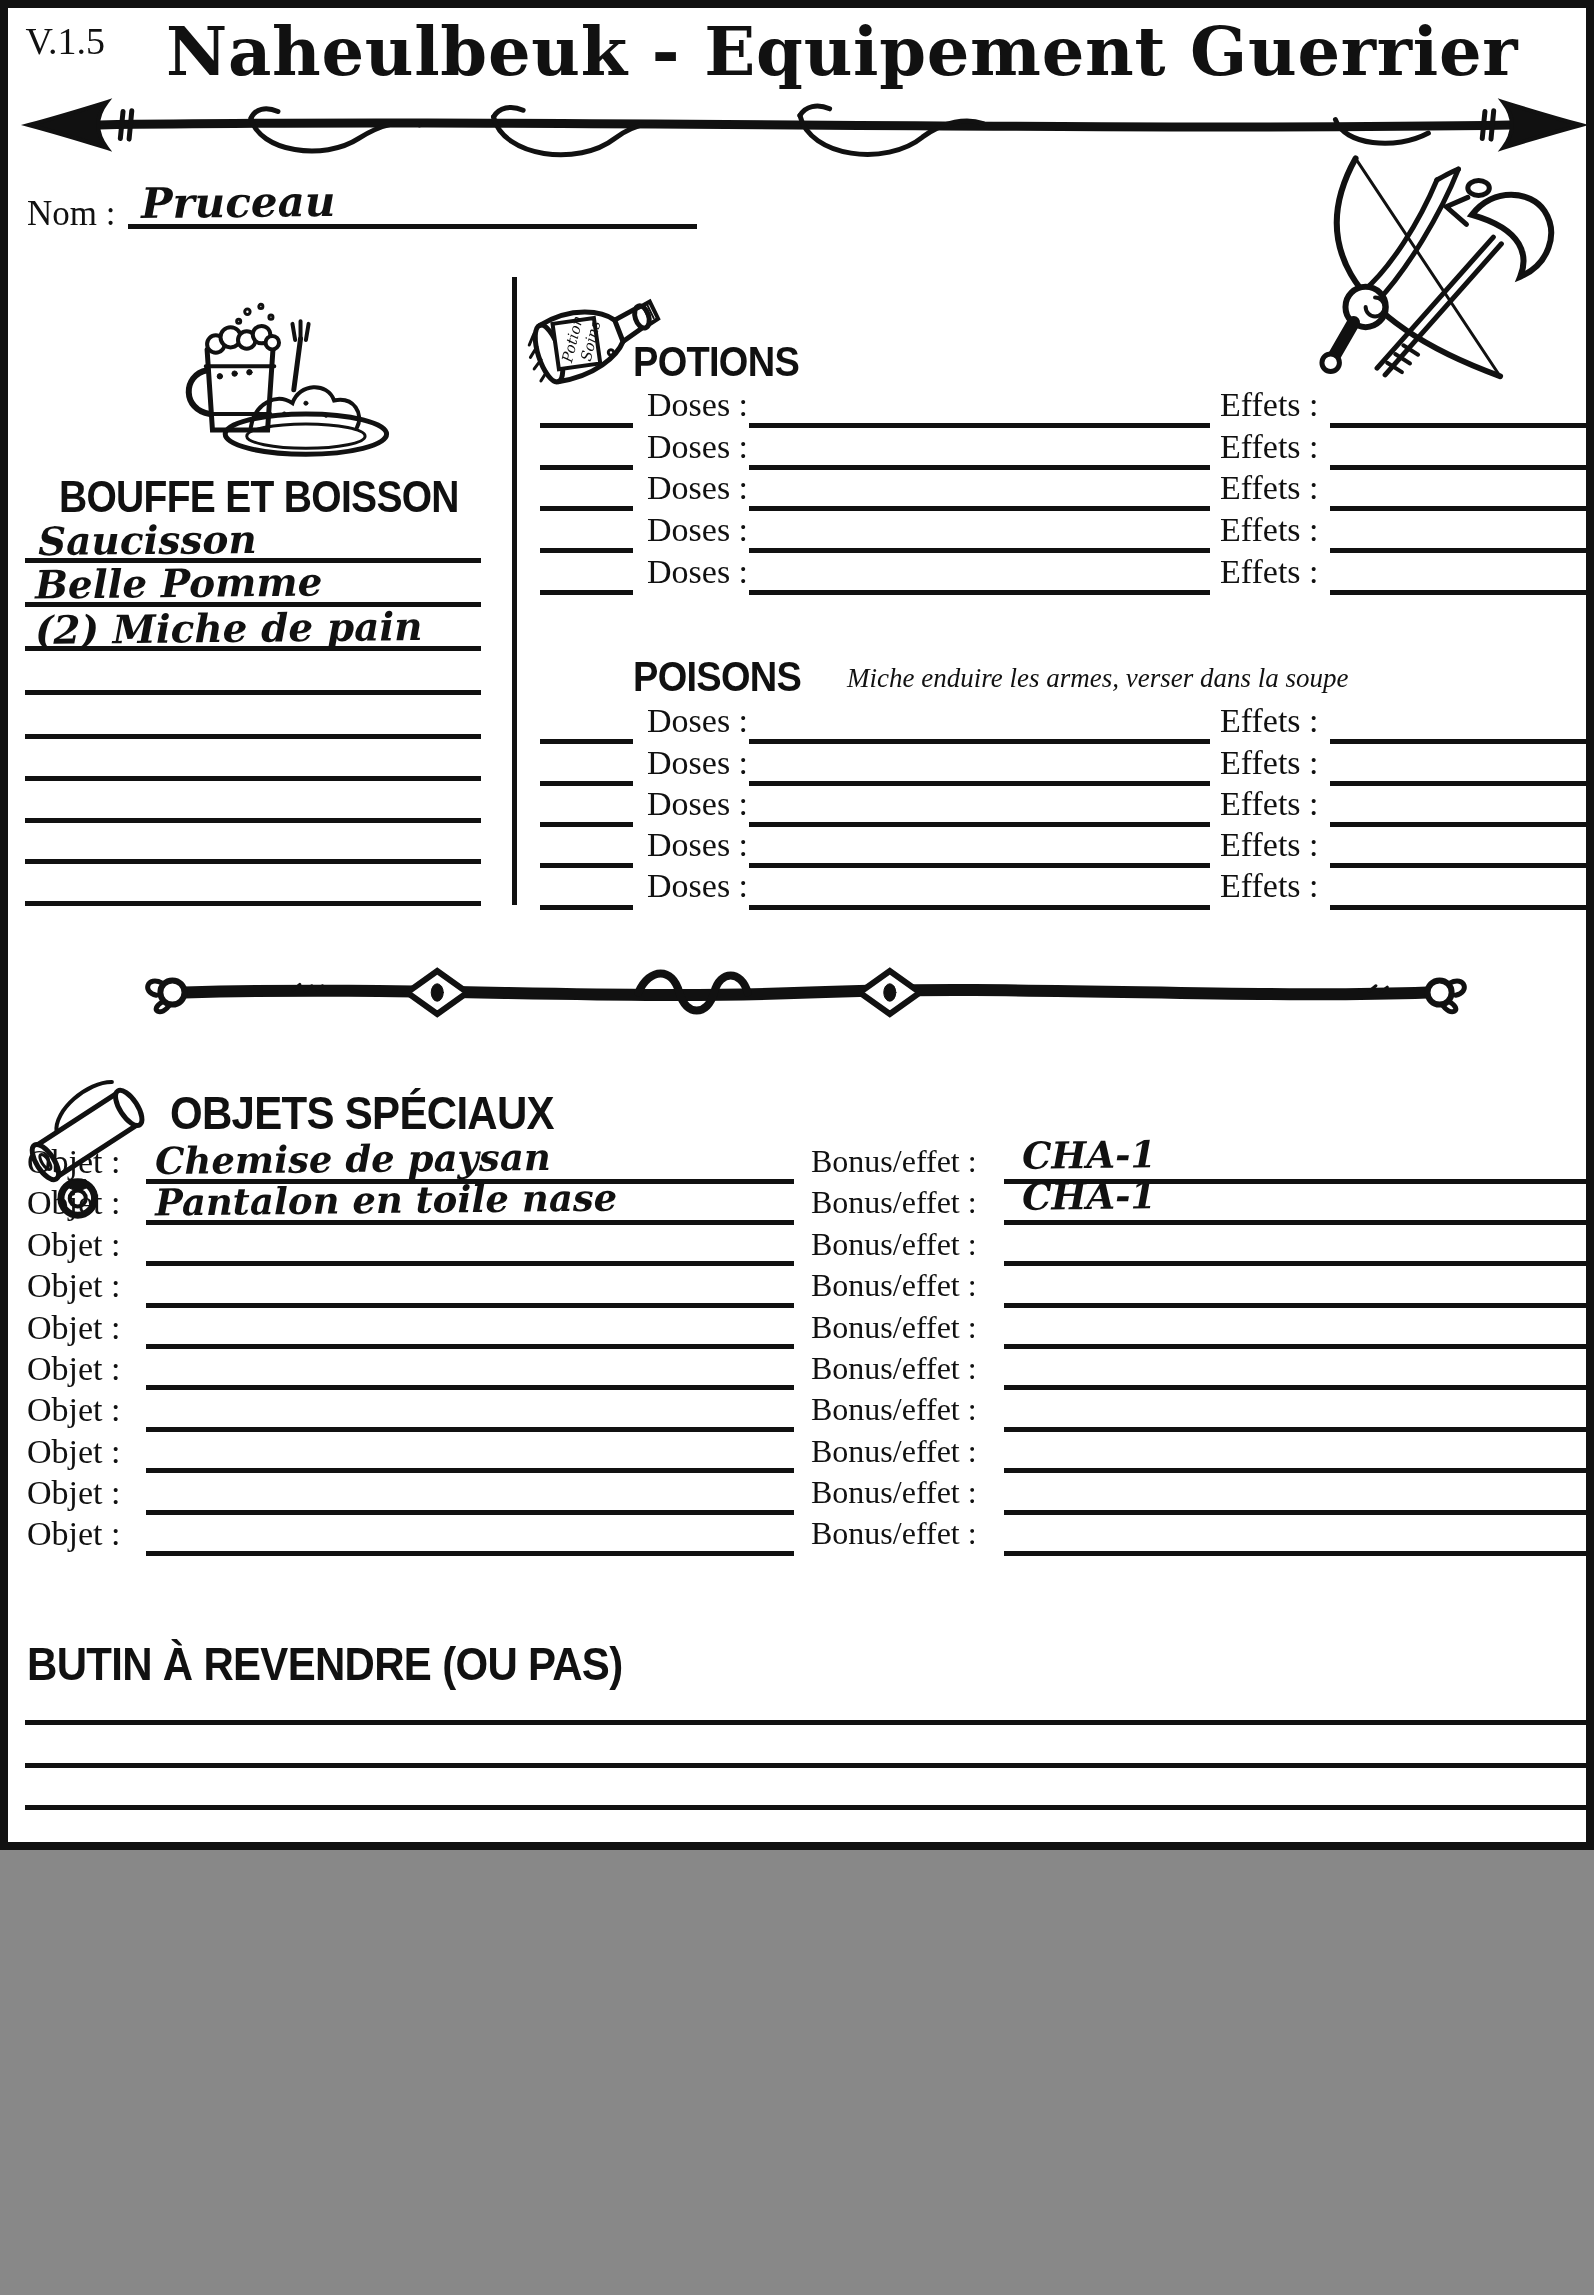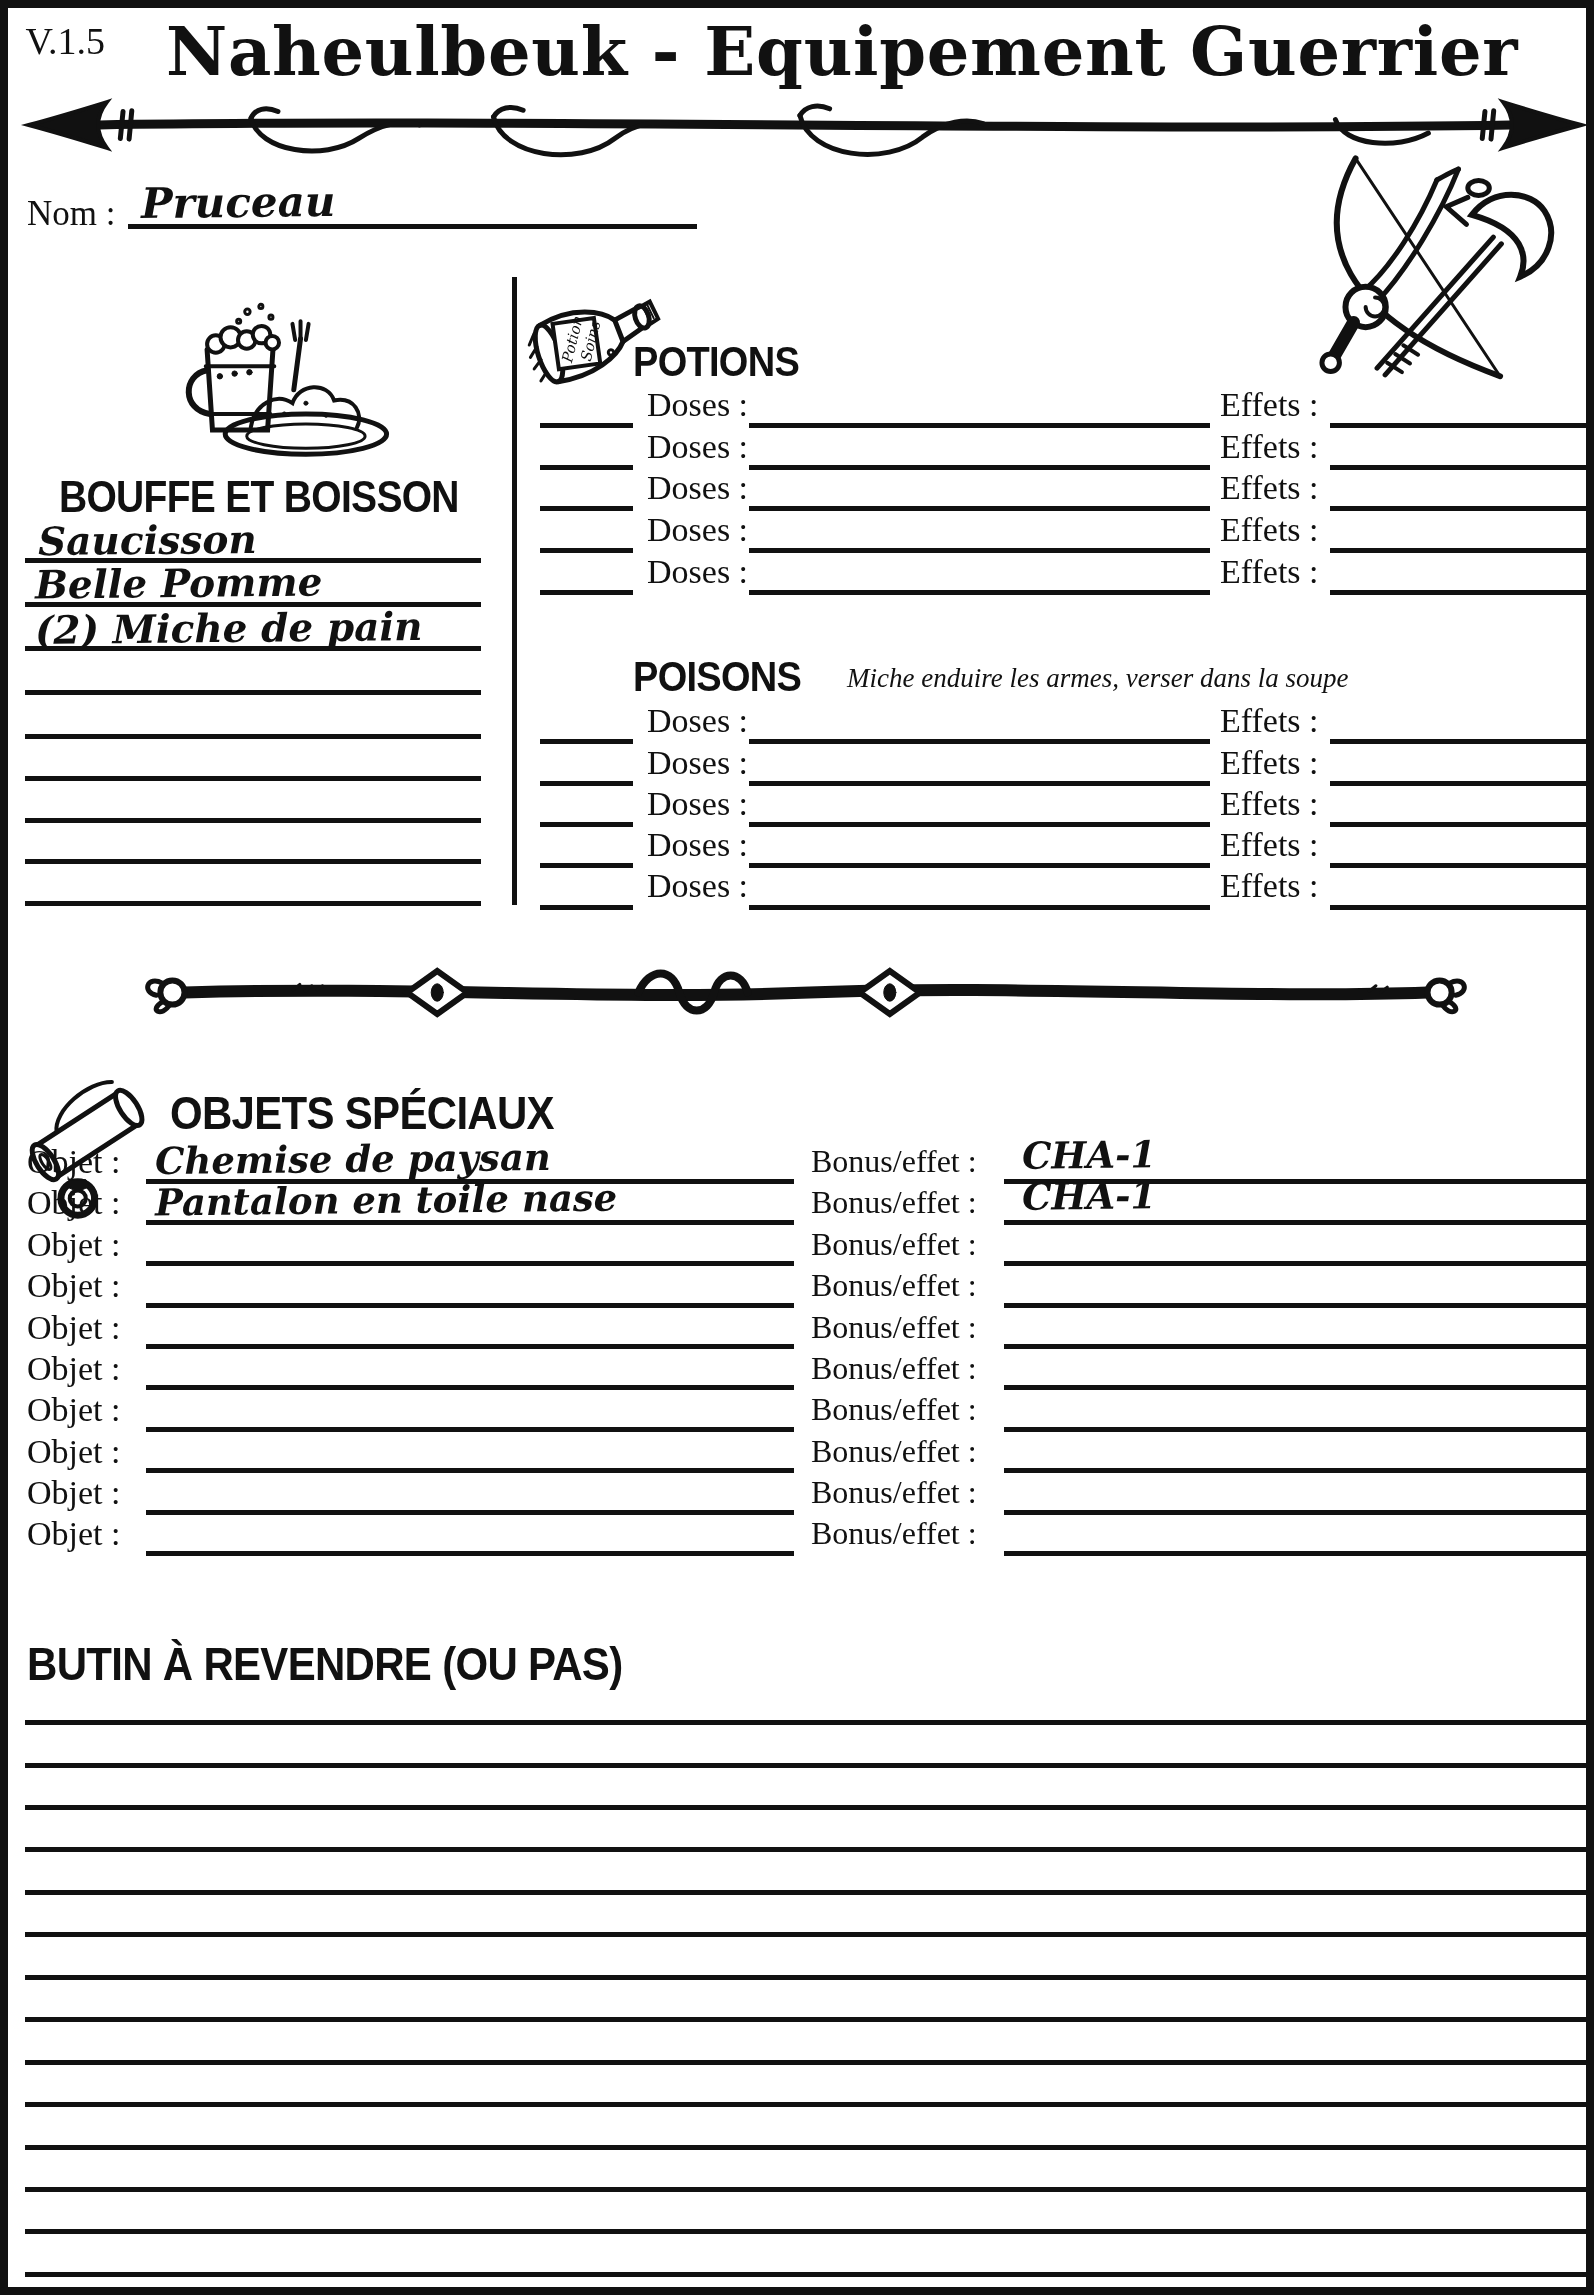--- a/index.html
+++ b/index.html
@@ -1,18 +1,18 @@
 <!DOCTYPE html>
 <html style="font-size:10.8px"><head>
 <meta charset="utf-8">
 <style>
   html,body{margin:0;padding:0;background:#888;}
   #page{
     position:relative;
-    width:1594px;height:2295px;
+    width:1594px;height:1850px;
     background:#ffffff;
     box-sizing:border-box;
     border:8.8px solid #111;
     overflow:hidden;
     font-family:"Liberation Serif", serif;
     color:#111;
   }
   .abs{position:absolute;}
   .rule{position:absolute;background:#111;height:4.7px;}
   .lbl{position:absolute;font-family:"Liberation Serif", serif;color:#111;white-space:nowrap;}

